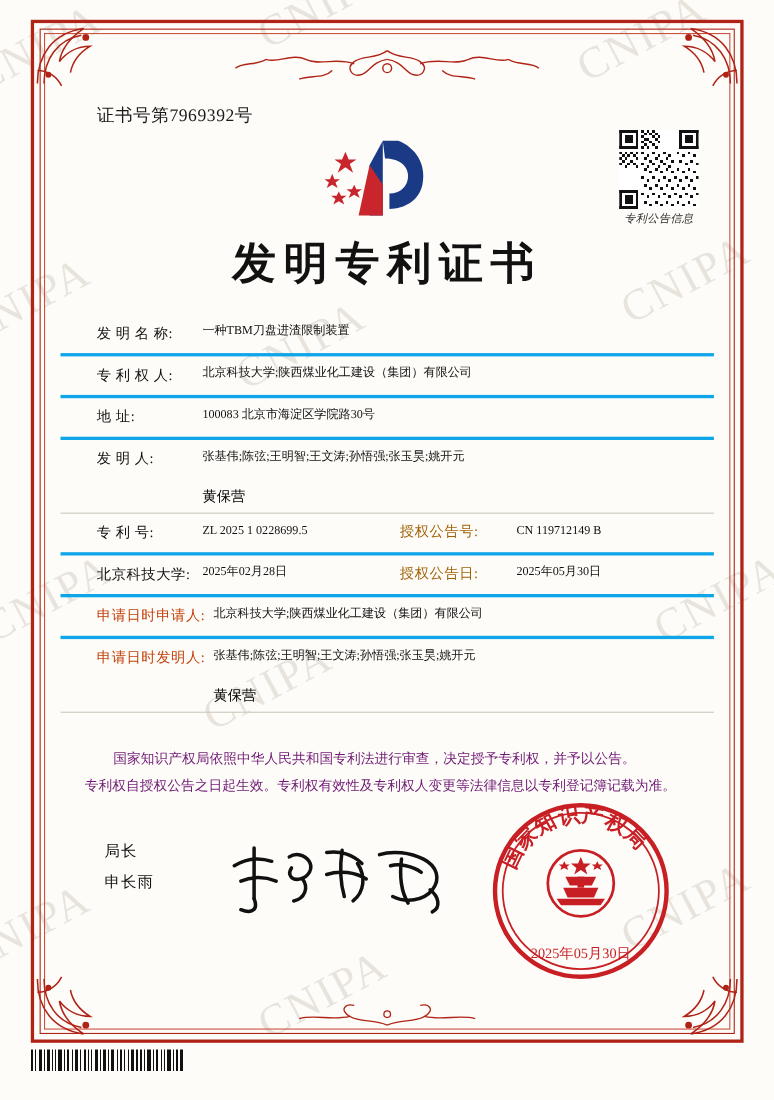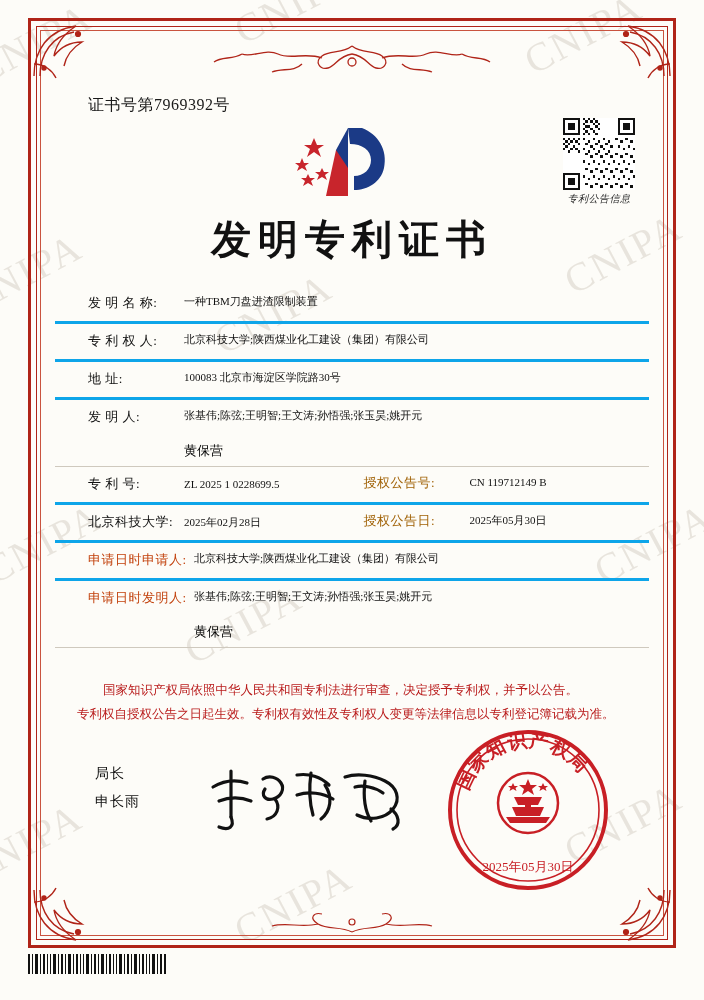--- a/index.html
+++ b/index.html
@@ -174,21 +174,21 @@
   }
   .f-value {
     flex: 1;
     font-size: 11px;
     color: #111;
     line-height: 1.55;
     word-break: break-all;
   }
   .half {
     display: flex;
-    align-items: center;
+    align-items: flex-start;
     flex: 1;
   }
   .half .f-label { flex: 0 0 96px; }
   .half2 { display: flex; align-items: flex-start; flex: 1; }
   .half2 .f-label2 {
     flex: 0 0 106px;
     font-size: 13px;
     color: #a16207;
     letter-spacing: 0.5px;
   }
@@ -209,21 +209,21 @@
     padding: 0 10px 6px 139px;
     font-size: 13px;
     border-bottom: 1px solid #cfc9be;
     margin-bottom: 7px;
   }
   .paragraph {
     margin-top: 30px;
     padding: 0 20px 0 22px;
     font-size: 12.5px;
     line-height: 1.95;
-    color: #b91c1c;
+    color: #701a75;
     text-align: justify;
   }
   .paragraph p { margin: 0; }
   .p-indent { text-indent: 26px; }
   .sign-area {
     position: relative;
     margin-top: 38px;
     height: 140px;
     padding-left: 40px;
   }

